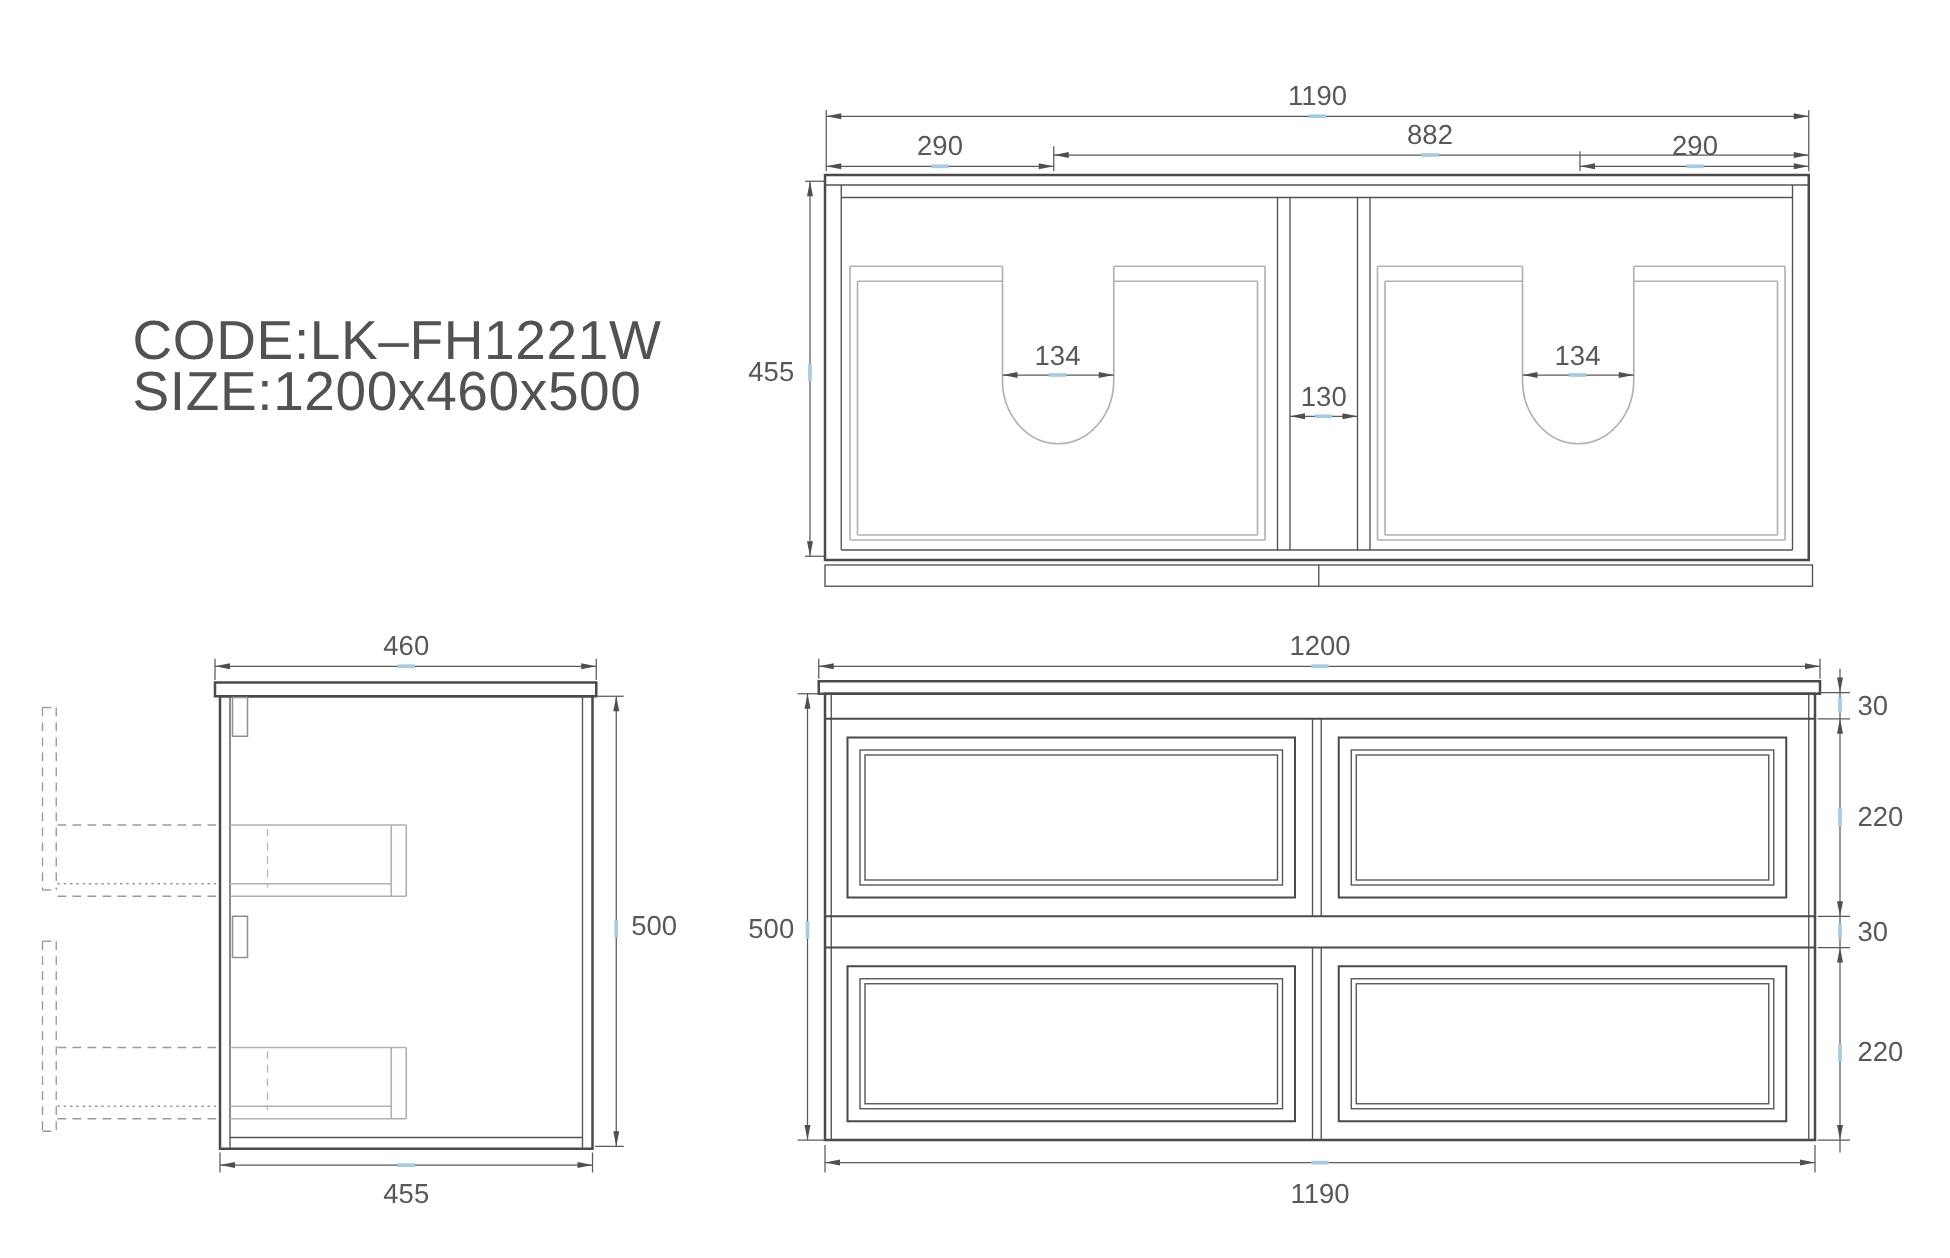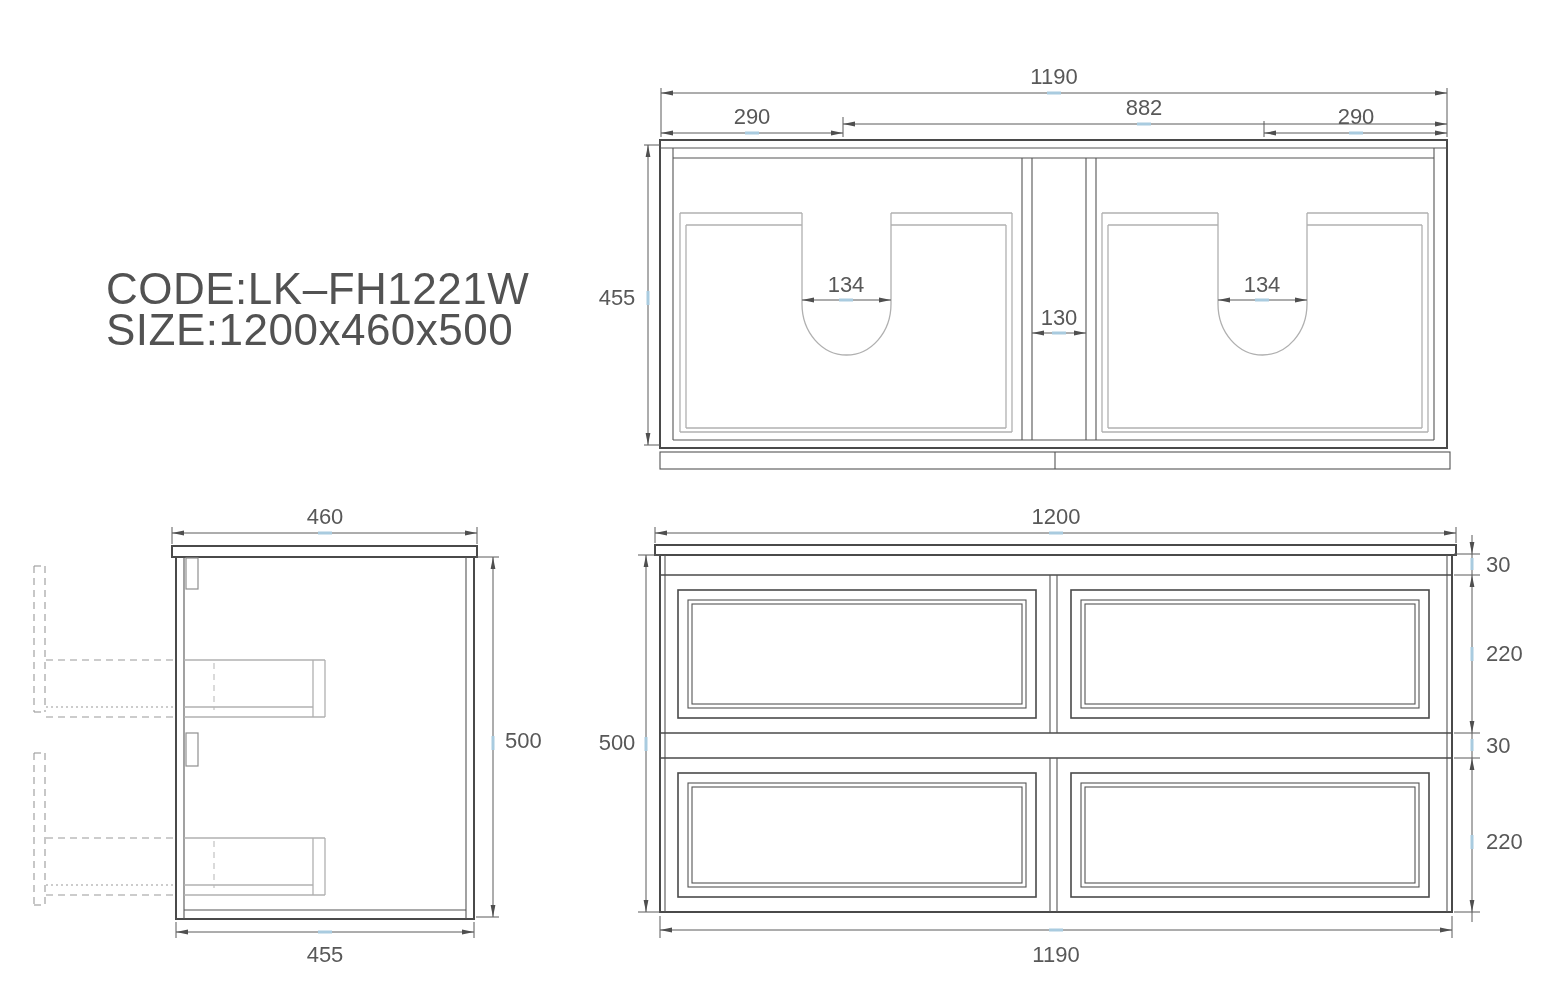--- a/index.html
+++ b/index.html
@@ -1,19 +1,19 @@
 <!DOCTYPE html>
 <html><head>
 <meta charset="utf-8">
 <style>
   html,body{margin:0;padding:0;background:#ffffff;}
   #stage{position:relative;width:1560px;height:1006px;background:#ffffff;overflow:hidden;
          font-family:"Liberation Sans", sans-serif;}
   #product-text{position:absolute;left:106px;top:252px;color:#525252;font-size:44px;
-                line-height:41px;letter-spacing:0.5px;white-space:nowrap;margin-top:16px;}
+                line-height:41px;letter-spacing:0.5px;white-space:nowrap;}
   svg{position:absolute;left:0;top:0;}
   .ln-h{stroke:#4a4a4a;stroke-width:2;fill:none;}
   .ln-h16{stroke:#4a4a4a;stroke-width:1.6;fill:none;}
   .ln-m{stroke:#555555;stroke-width:1.1;fill:none;}
   .ln-g{stroke:#b0b0b0;stroke-width:1.3;fill:none;}
   .ln-hinge{stroke:#8f8f8f;stroke-width:1.2;fill:#ffffff;}
   .dash{stroke:#9a9a9a;stroke-width:1.1;fill:none;stroke-dasharray:7 5;}
   .dots{stroke:#9a9a9a;stroke-width:1.1;fill:none;stroke-dasharray:2 3;}
   .dashg{stroke:#b5b5b5;stroke-width:1;fill:none;stroke-dasharray:6 5;}
   .dim{stroke:#5a5a5a;stroke-width:1;fill:none;}

